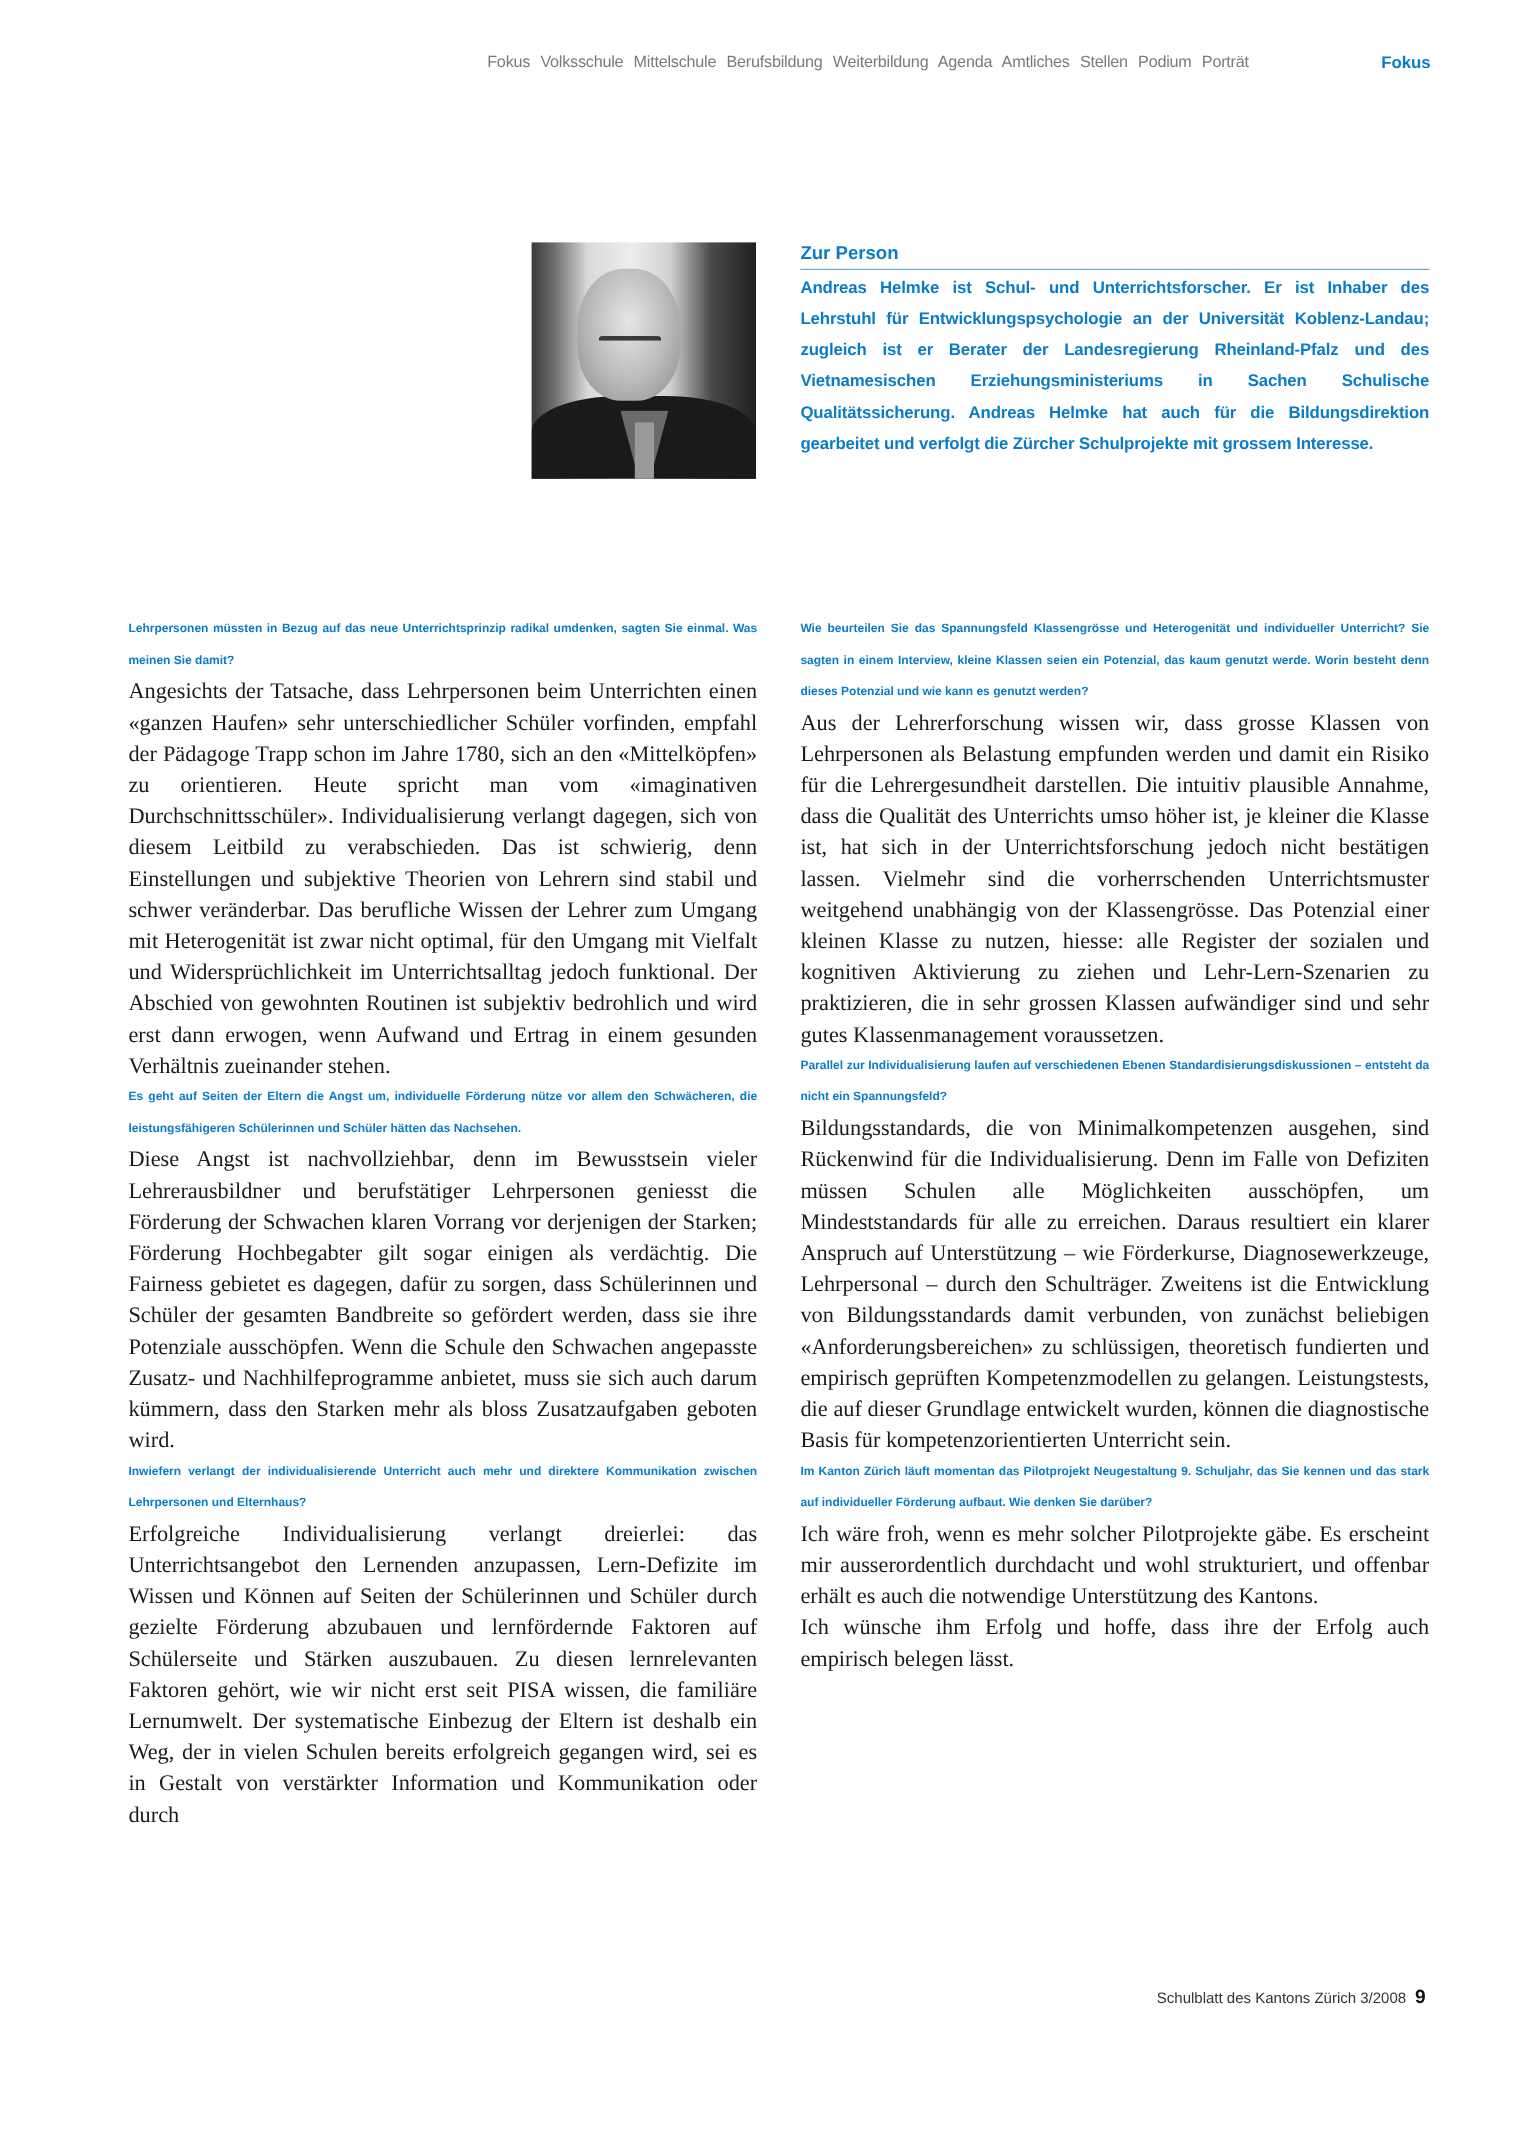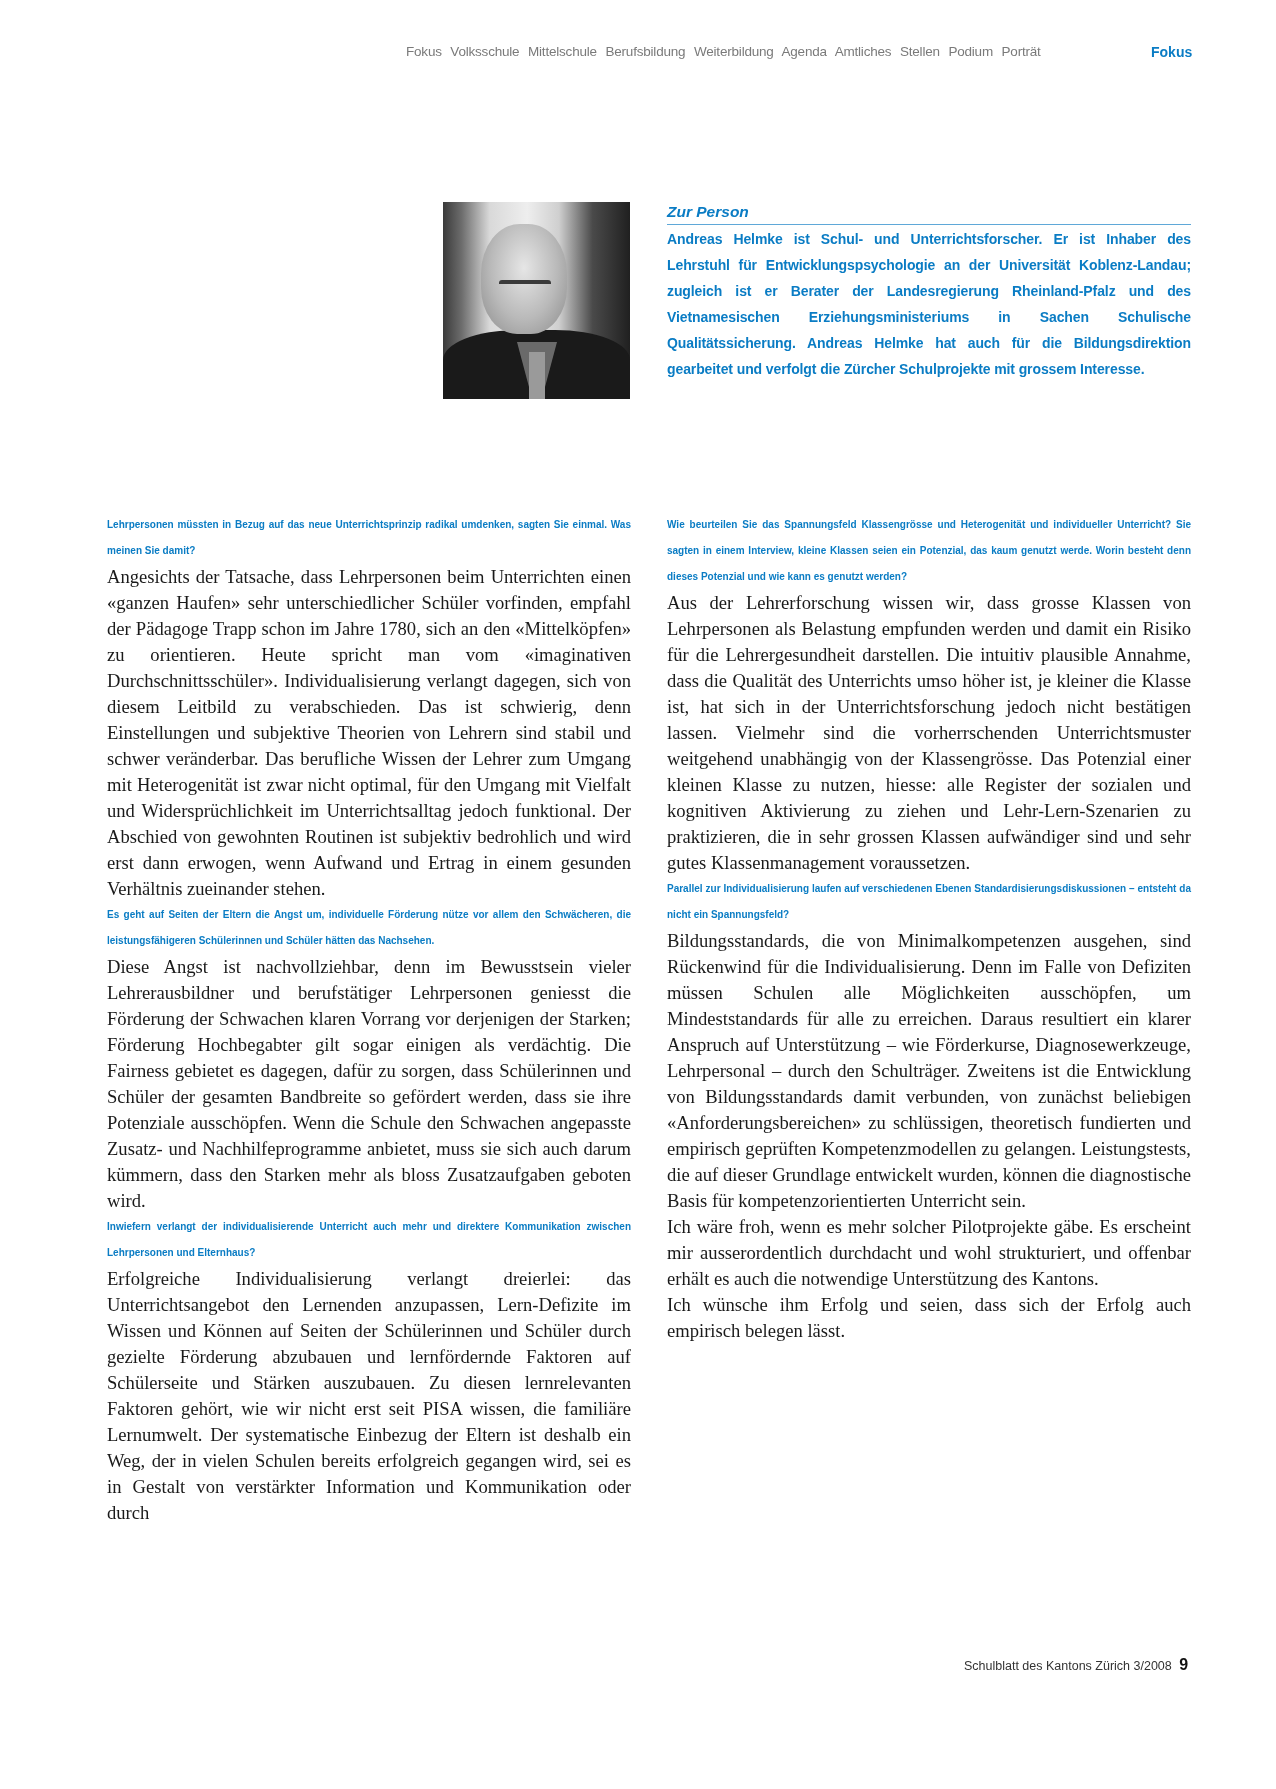--- a/index.html
+++ b/index.html
@@ -28,21 +28,21 @@
       background: #1a1a1a; border-radius: 40% 40% 0 0;
     }
     .portrait .shirt { position: absolute; left: 74px; top: 140px; width: 40px; height: 60px; background: #6a6a6a; clip-path: polygon(0 0, 100% 0, 60% 100%, 40% 100%); }
     .portrait .tie { position: absolute; left: 86px; top: 150px; width: 16px; height: 50px; background: #9a9a9a; }
 
     .bio {
       position: absolute; left: 667px; top: 202px; width: 524px;
       font-family: "Liberation Sans", sans-serif; color: #0a7cc4;
     }
     .bio .bio-title {
-      font-style: italic; font-weight: bold; font-size: 15.5px; line-height: 20px;
+      font-weight: bold; font-size: 15.5px; line-height: 20px;
       padding-bottom: 2px; border-bottom: 1.5px solid #5fa8d8;
     }
     .bio .bio-text {
       font-weight: bold; font-size: 14px; line-height: 26px; text-align: justify;
       margin-top: 1px; letter-spacing: -0.1px;
     }
 
     .col {
       position: absolute; top: 512px; width: 524px;
     }
@@ -103,20 +103,21 @@
   <p class="a">Diese Angst ist nachvollziehbar, denn im Bewusstsein vieler Lehrerausbildner und berufstätiger Lehrpersonen geniesst die Förderung der Schwachen klaren Vorrang vor derjenigen der Starken; Förderung Hochbegabter gilt sogar einigen als verdächtig. Die Fairness gebietet es dagegen, dafür zu sorgen, dass Schülerinnen und Schüler der gesamten Bandbreite so gefördert werden, dass sie ihre Potenziale ausschöpfen. Wenn die Schule den Schwachen angepasste Zusatz- und Nachhilfeprogramme anbietet, muss sie sich auch darum kümmern, dass den Starken mehr als bloss Zusatzaufgaben geboten wird.</p>
   <p class="q">Inwiefern verlangt der individualisierende Unterricht auch mehr und direktere Kommunikation zwischen Lehrpersonen und Elternhaus?</p>
   <p class="a">Erfolgreiche Individualisierung verlangt dreierlei: das Unterrichtsangebot den Lernenden anzupassen, Lern-Defizite im Wissen und Können auf Seiten der Schülerinnen und Schüler durch gezielte Förderung abzubauen und lernfördernde Faktoren auf Schülerseite und Stärken auszubauen. Zu diesen lernrelevanten Faktoren gehört, wie wir nicht erst seit PISA wissen, die familiäre Lernumwelt. Der systematische Einbezug der Eltern ist deshalb ein Weg, der in vielen Schulen bereits erfolgreich gegangen wird, sei es in Gestalt von verstärkter Information und Kommunikation oder durch</p>
 </div>
 
 <div class="col right">
   <p class="q">Wie beurteilen Sie das Spannungsfeld Klassengrösse und Heterogenität und individueller Unterricht? Sie sagten in einem Interview, kleine Klassen seien ein Potenzial, das kaum genutzt werde. Worin besteht denn dieses Potenzial und wie kann es genutzt werden?</p>
   <p class="a">Aus der Lehrerforschung wissen wir, dass grosse Klassen von Lehrpersonen als Belastung empfunden werden und damit ein Risiko für die Lehrergesundheit darstellen. Die intuitiv plausible Annahme, dass die Qualität des Unterrichts umso höher ist, je kleiner die Klasse ist, hat sich in der Unterrichtsforschung jedoch nicht bestätigen lassen. Vielmehr sind die vorherrschenden Unterrichtsmuster weitgehend unabhängig von der Klassengrösse. Das Potenzial einer kleinen Klasse zu nutzen, hiesse: alle Register der sozialen und kognitiven Aktivierung zu ziehen und Lehr-Lern-Szenarien zu praktizieren, die in sehr grossen Klassen aufwändiger sind und sehr gutes Klassenmanagement voraussetzen.</p>
   <p class="q">Parallel zur Individualisierung laufen auf verschiedenen Ebenen Standardisierungsdiskussionen – entsteht da nicht ein Spannungsfeld?</p>
   <p class="a">Bildungsstandards, die von Minimalkompetenzen ausgehen, sind Rückenwind für die Individualisierung. Denn im Falle von Defiziten müssen Schulen alle Möglichkeiten ausschöpfen, um Mindeststandards für alle zu erreichen. Daraus resultiert ein klarer Anspruch auf Unterstützung – wie Förderkurse, Diagnosewerkzeuge, Lehrpersonal – durch den Schulträger. Zweitens ist die Entwicklung von Bildungsstandards damit verbunden, von zunächst beliebigen «Anforderungsbereichen» zu schlüssigen, theoretisch fundierten und empirisch geprüften Kompetenzmodellen zu gelangen. Leistungstests, die auf dieser Grundlage entwickelt wurden, können die diagnostische Basis für kompetenzorientierten Unterricht sein.</p>
+  <p class="q">Im Kanton Zürich läuft momentan das Pilotprojekt Neugestaltung 9. Schuljahr, das Sie kennen und das stark auf individueller Förderung aufbaut. Wie denken Sie darüber?</p>
   <p class="a">Ich wäre froh, wenn es mehr solcher Pilotprojekte gäbe. Es erscheint mir ausserordentlich durchdacht und wohl strukturiert, und offenbar erhält es auch die notwendige Unterstützung des Kantons.</p>
-  <p class="a">Ich wünsche ihm Erfolg und seien, dass sich der Erfolg auch empirisch belegen lässt.</p>
+  <p class="a">Ich wünsche ihm Erfolg und hoffe, dass ihre der Erfolg auch empirisch belegen lässt.</p>
 </div>
 
 <div class="footer">
   <span>Schulblatt des Kantons Zürich 3/2008</span>
   <span class="pagenum">9</span>
 </div>
 
 </body></html>

